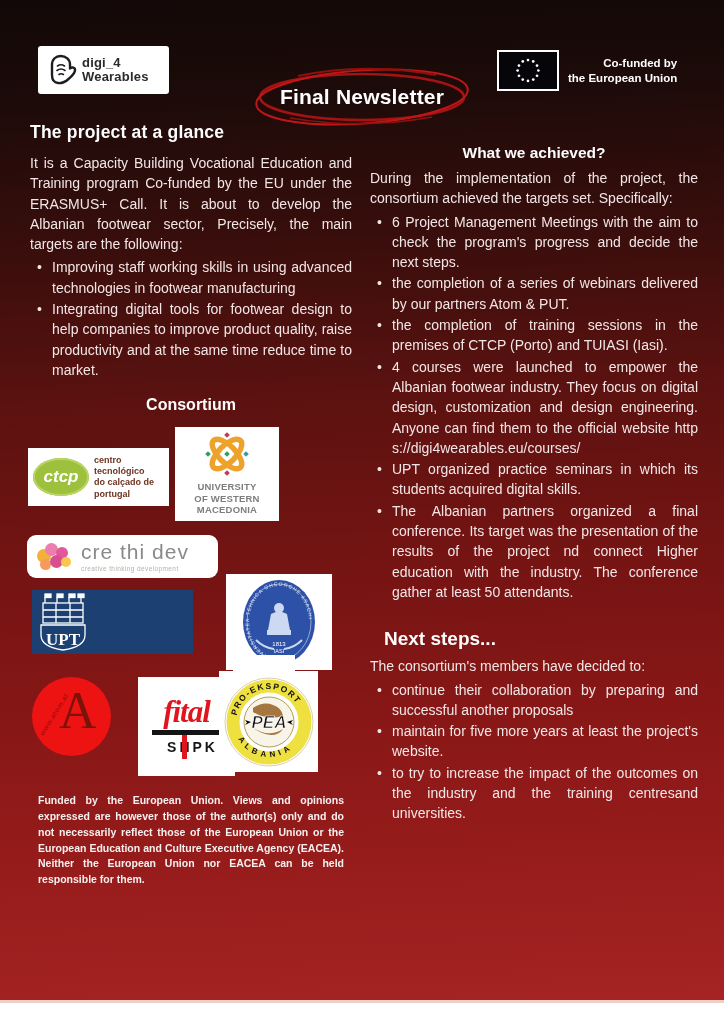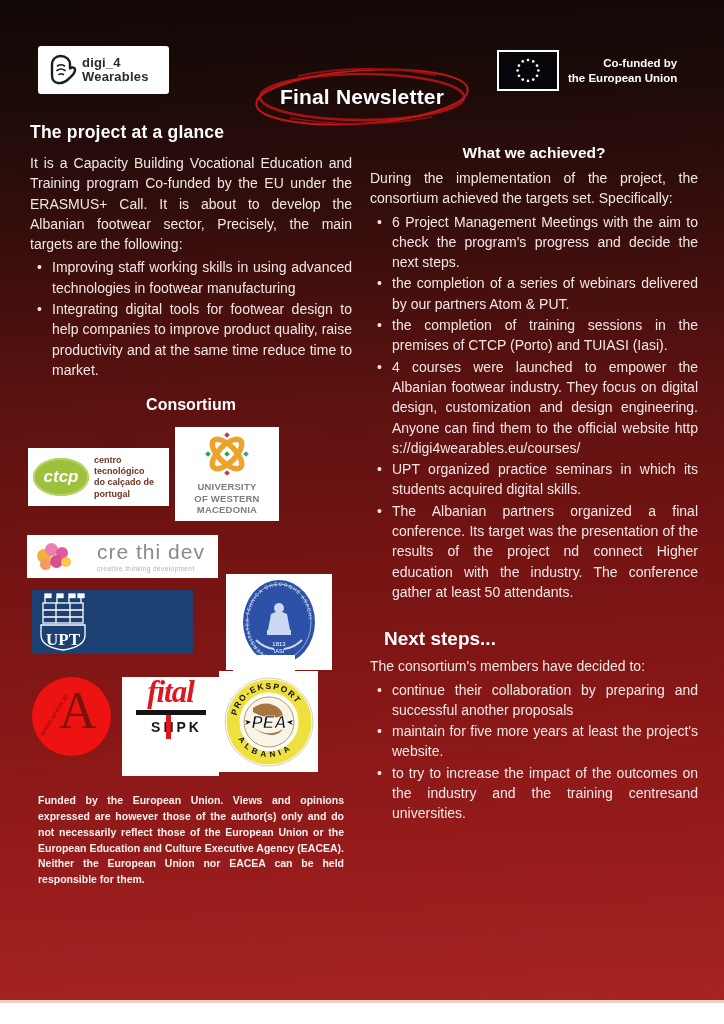--- a/index.html
+++ b/index.html
@@ -51,39 +51,39 @@
   .ctcp { left: -2px; top: 25px; width: 141px; height: 58px; display: flex; align-items: center; padding: 5px; gap: 5px; }
   .ctcp-oval {
     width: 56px; height: 38px; flex: 0 0 56px; background: #9dc13d; border-radius: 50%;
     color: #ffffff; font-weight: bold; font-style: italic; font-size: 17px;
     display: flex; align-items: center; justify-content: center;
     box-shadow: inset 0 0 0 2px #b8d468;
   }
   .ctcp-text { font-size: 9px; font-weight: bold; color: #6e3420; line-height: 1.25; }
   .uwm { left: 145px; top: 4px; width: 104px; height: 94px; text-align: center; padding-top: 4px; }
   .uwm-text { font-size: 9.5px; font-weight: bold; color: #7d7d7d; line-height: 1.2; letter-spacing: .2px; }
-  .crethidev { left: -3px; top: 112px; width: 191px; height: 43px; display: flex; align-items: center; padding: 4px 8px; gap: 24px; }
+  .crethidev { left: -3px; top: 112px; width: 191px; height: 43px; display: flex; align-items: center; padding: 4px 8px; gap: 8px; border-radius: 9px; }
   .brain { position: relative; width: 38px; height: 32px; flex: 0 0 38px; }
   .brain i { position: absolute; border-radius: 50%; }
   .ctd-name { font-size: 21px; color: #8a8a8a; letter-spacing: 1px; line-height: 1; }
   .ctd-tag { font-size: 6.5px; color: #b5b0a8; margin-top: 3px; letter-spacing: .4px; }
   .upt { left: 2px; top: 167px; width: 161px; height: 64px; background: #1c4072; display: flex; align-items: center; padding: 4px 6px; gap: 7px; }
   .upt-text { color: #ffffff; font-family: "Liberation Serif", serif; font-weight: bold; font-size: 12.5px; line-height: 1.18; letter-spacing: .3px; }
   .tuiasi { left: 196px; top: 151px; width: 106px; height: 96px; display: flex; align-items: center; justify-content: center; }
   .pea-tab { left: 203px; top: 232px; width: 62px; height: 17px; }
   .atom { position: absolute; left: 2px; top: 254px; width: 79px; height: 79px; border-radius: 50%; background: #ec1312; }
   .atom-a {
     position: absolute; left: 27px; top: 8px; font-family: "Liberation Serif", serif;
     font-size: 52px; line-height: 1; color: #7c1209;
   }
   .atom-url {
     position: absolute; left: -2px; top: 34px; font-size: 7px; font-weight: bold; color: #b00b0b;
     transform: rotate(-58deg); letter-spacing: .5px;
   }
-  .fital { left: 92px; top: 254px; width: 97px; height: 99px; text-align: center; padding-top: 0; }
+  .fital { left: 108px; top: 254px; width: 97px; height: 99px; text-align: center; padding-top: 20px; }
   .fital-name {
     font-family: "Liberation Serif", serif; font-style: italic; font-weight: bold;
     font-size: 31px; color: #e0151e; line-height: .95; letter-spacing: -1px;
   }
   .fital-bar { position: relative; width: 70px; height: 5px; background: #141414; margin: 3px auto 0; }
   .fital-drop { position: absolute; left: 30px; top: 5px; width: 5px; height: 24px; background: #e0151e; }
   .fital-shpk { margin-top: 4px; margin-left: 12px; font-size: 14px; font-weight: bold; color: #161616; letter-spacing: 3px; }
   .pea { left: 189px; top: 248px; width: 99px; height: 101px; display: flex; align-items: center; justify-content: center; }
   
   .disclaimer {

